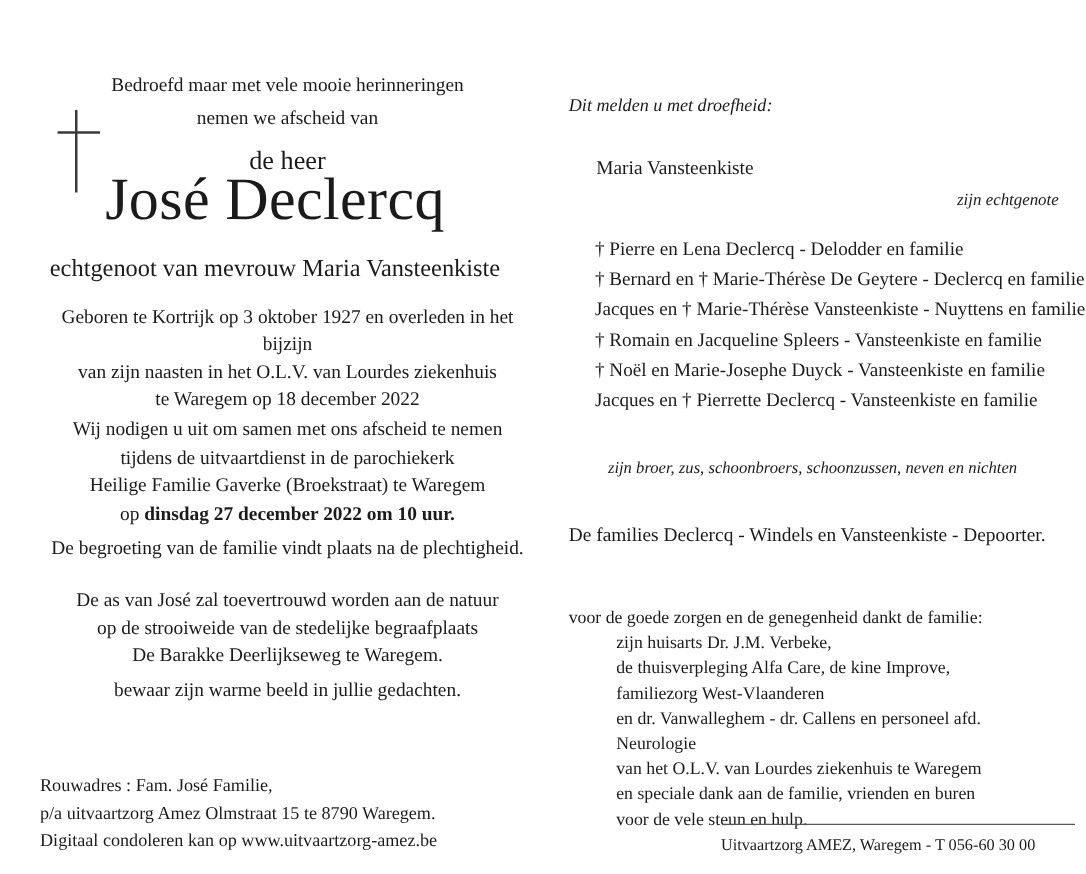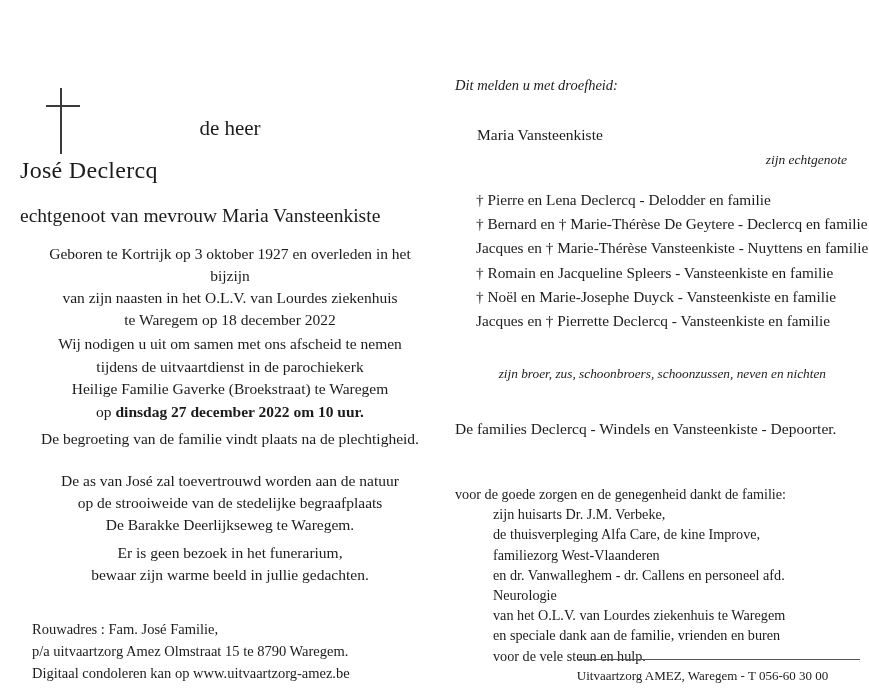--- a/index.html
+++ b/index.html
@@ -81,32 +81,34 @@
     top: 115px;
     width: 380px;
     text-align: center;
     font-size: 21px;
     line-height: 26px;
   }
 
   .name {
     position: absolute;
     left: 20px;
-    top: 148px;
-    width: 400px;
-    font-size: 24px;
+    top: 138px;
+    width: 400px;
+    text-align: center;
+    font-size: 48px;
     line-height: 44px;
     letter-spacing: 0.3px;
   }
 
   .spouse-of {
     position: absolute;
     left: 20px;
     top: 203px;
     width: 400px;
+    text-align: center;
     font-size: 19.5px;
     line-height: 26px;
   }
 
   .born-died {
     position: absolute;
     left: 30px;
     top: 243px;
     width: 400px;
     text-align: center;
@@ -201,24 +203,24 @@
     width: 385px;
   }
   .family-list .fam-line {
     font-size: 15.3px;
     line-height: 24.2px;
     white-space: nowrap;
   }
 
   .siblings-role {
     position: absolute;
-    left: 436px;
+    left: 455px;
     top: 364px;
     width: 390px;
-    text-align: right;
+    text-align: center;
     font-size: 13.3px;
     font-style: italic;
     line-height: 20px;
   }
 
   .families {
     position: absolute;
     left: 455px;
     top: 418px;
     font-size: 15.5px;
@@ -260,20 +262,24 @@
 
 <div class="card">
 
   <div class="col-left">
 
     <div class="cross">
       <div class="beam-v"></div>
       <div class="beam-h"></div>
     </div>
 
+    <div class="lead">
+      <div>Bedroefd maar met vele mooie herinneringen</div>
+      <div>nemen  we afscheid van</div>
+    </div>
 
     <div class="deheer">de heer</div>
 
     <div class="name">José Declercq</div>
 
     <div class="spouse-of">echtgenoot van mevrouw Maria Vansteenkiste</div>
 
     <div class="born-died">
       <div>Geboren te Kortrijk op 3 oktober 1927 en overleden in het bijzijn</div>
       <div>van zijn naasten in het O.L.V. van Lourdes ziekenhuis</div>
@@ -289,21 +295,20 @@
 
     <div class="greeting">De begroeting van de familie vindt plaats na de plechtigheid.</div>
 
     <div class="ashes">
       <div>De as van José zal toevertrouwd worden aan de natuur</div>
       <div>op de strooiweide van de stedelijke begraafplaats</div>
       <div>De Barakke Deerlijkseweg te Waregem.</div>
     </div>
 
     <div class="novisit">
-      <div>Er is geen bezoek in het funerarium,</div>
       <div>bewaar zijn warme beeld in jullie gedachten.</div>
     </div>
 
     <div class="mourn-address">
       <div>Rouwadres : Fam. José Familie,</div>
       <div>p/a uitvaartzorg Amez Olmstraat 15 te 8790 Waregem.</div>
       <div>Digitaal condoleren kan op www.uitvaartzorg-amez.be</div>
     </div>
 
   </div>

